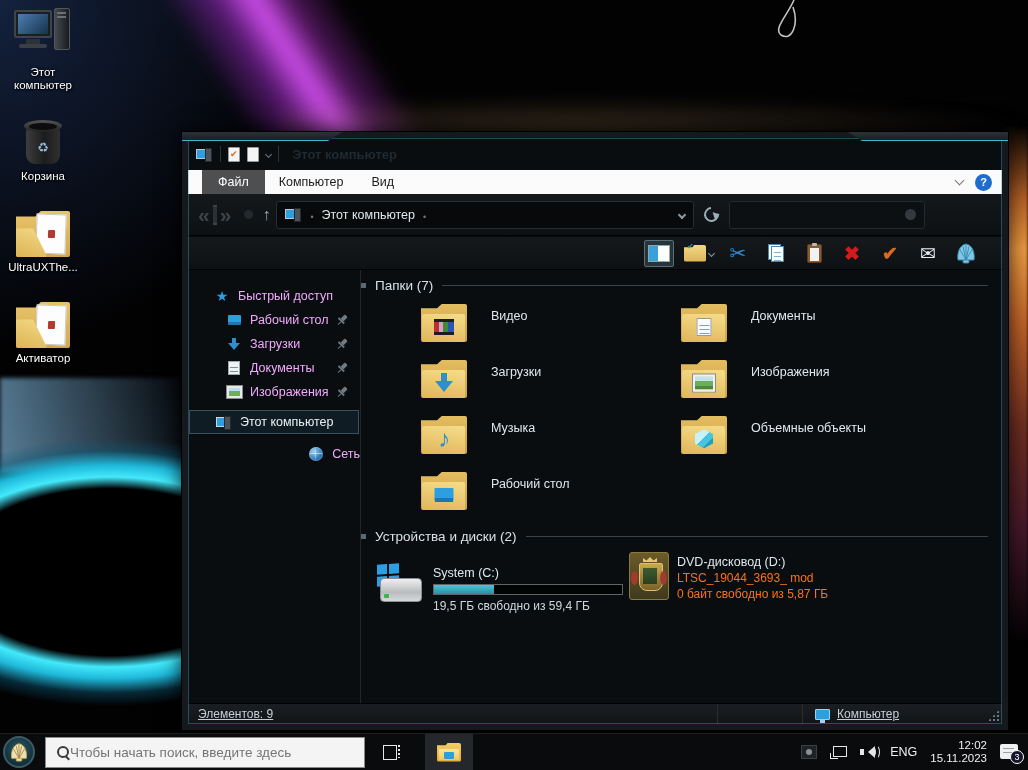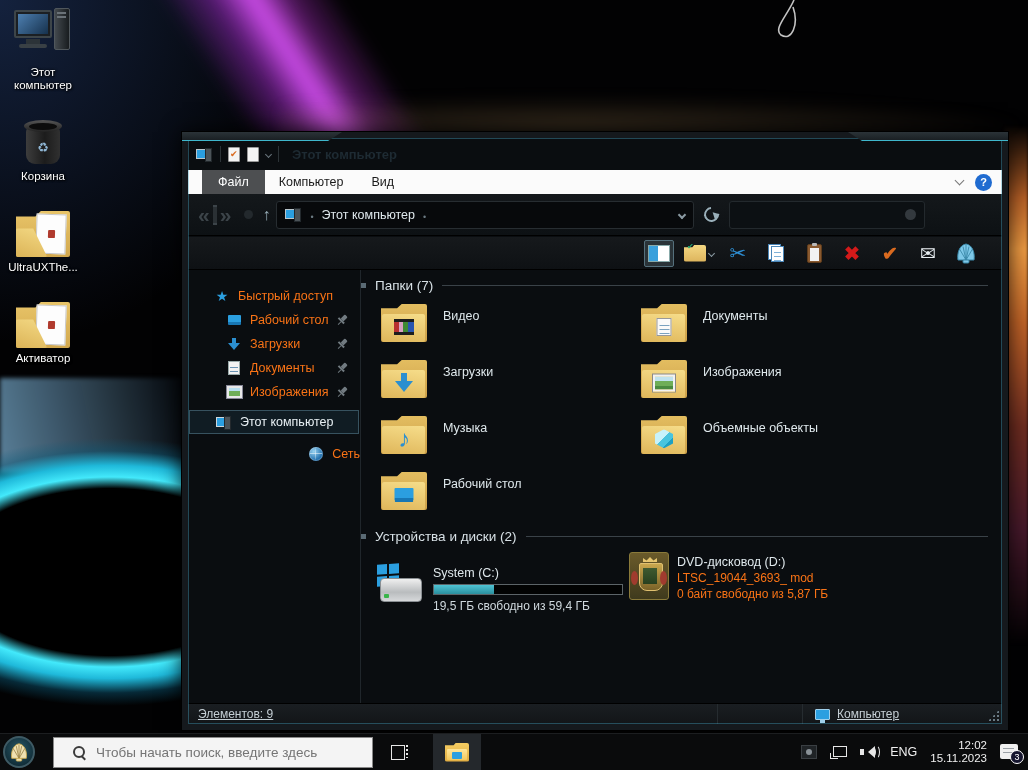--- a/index.html
+++ b/index.html
@@ -118,21 +118,21 @@
   .g-del::before { content:"✖"; font-size:19px; color:#d41a1a; font-weight:bold; }
   .g-ok::before { content:"✔"; font-size:19px; color:#d96a1f; font-weight:bold; }
   .g-mail::before { content:"✉"; font-size:19px; color:#e8eef2; }
   .shell-svg { display:block; }
 
   .main { position:absolute; left:0; top:132px; right:0; bottom:21px; background:#0a0d10; }
   .v-div { position:absolute; left:172px; top:0; bottom:0; width:1px; background:#20262b; }
 
   
   .sidebar { position:absolute; left:0; top:0; width:172px; bottom:0; padding-top:14px; }
-  .srow { position:relative; height:24px; display:flex; align-items:center; gap:8px; color:#f97316; font-size:12.5px; }
+  .srow { position:relative; height:24px; display:flex; align-items:center; gap:8px; color:#f0abfc; font-size:12.5px; }
   .srow .ic { width:16px; display:flex; justify-content:center; }
   .ind0 { padding-left:26px; } .ind1 { padding-left:38px; }
   .pin { position:relative; width:12px; height:12px; position:absolute; right:12px; top:6px; transform:rotate(45deg); opacity:.8; }
   .pin::before { content:""; position:absolute; left:4px; top:0; width:4px; height:6px; background:#8b969d; border-radius:1px; }
   .pin::after { content:""; position:absolute; left:2px; top:6px; width:8px; height:2px; background:#8b969d; }
   .pin i { position:absolute; left:5.5px; top:8px; width:1px; height:4px; background:#8b969d; }
   .g-star::before { content:"★"; color:#2b9fe0; font-size:14px; }
   .g-desk { width:13px; height:10px; background:#2b9fe0; border-radius:1px; border-bottom:3px solid #1877b4; }
   .g-dl { position:relative; width:12px; height:13px; }
   .g-dl::before { content:""; position:absolute; left:4px; top:0; width:4px; height:6px; background:#2b8fd0; }
@@ -147,21 +147,21 @@
   .mini-pc::before { content:""; position:absolute; left:0; top:1px; width:11px; height:8px; background:#2b9fe0; border:1px solid #cdd7dc; }
   .mini-pc::after { content:""; position:absolute; right:1px; top:0; width:5px; height:12px; background:#4b5358; border:1px solid #23292d; }
   .srow.selected { background:#101c23; border:1px solid #37525f; color:#e8f0f4; margin:6px 1px; }
   .srow.selected .lblx { font-size:12.5px; }
 
   
   .content { position:absolute; left:173px; right:14px; top:0; bottom:0; }
   .sect-h { position:absolute; left:0; right:0; display:flex; align-items:center; gap:9px; color:#d7e0e5; font-size:13.5px; }
   .sect-h .mk { width:5px; height:5px; background:#5a6a74; }
   .sect-h .ln { flex:1; height:1px; background:#3a4248; }
-  .tile { position:absolute; width:252px; height:52px; display:flex; gap:16px; }
+  .tile { position:absolute; width:252px; height:52px; display:flex; gap:24px;margin-left:40px; }
   .tile .nm { color:#dfe8ec; font-size:12.5px; padding-top:5px; }
 
   .folder { position:relative; width:46px; height:38px; flex:0 0 46px; }
   .folder::before { content:""; position:absolute; inset:0; background:linear-gradient(180deg,#e3bd60,#cda14a); border-radius:2px;
     clip-path:polygon(0 11%, 35% 11%, 45% 0, 100% 0, 100% 100%, 0 100%); }
   .folder::after { content:""; position:absolute; left:1px; right:2px; top:26%; bottom:0; background:linear-gradient(190deg,#f6dd8a,#dfb65a); border-radius:2px 2px 2px 2px; }
   .folder .g { position:absolute; z-index:2; left:50%; top:60%; transform:translate(-50%,-50%); display:flex; align-items:center; justify-content:center; }
   .g-film { width:20px; height:16px; border-top:3px solid #1d1d1d; border-bottom:3px solid #1d1d1d;
     background:linear-gradient(90deg,#b83030 0 25%,#d8a0c0 25% 45%,#3f8a34 45% 70%,#2a55b0 70%); }
   .g-docpage { width:15px; height:18px; background:#fafafa; border:1px solid #999;
@@ -200,21 +200,21 @@
   .statusbar .seg3 { flex:1; display:flex; align-items:center; gap:7px; padding-left:12px; }
   .ico-moni { width:15px; height:11px; background:#2b9fe0; border:1px solid #9fd0ec; border-radius:1px; position:relative; }
   .ico-moni::after { content:""; position:absolute; left:4px; bottom:-4px; width:5px; height:3px; background:#9fd0ec; }
   .grip { width:11px; height:11px; margin:0 3px 0 auto; align-self:flex-end;
     background-image:radial-gradient(#6a7a84 1px, transparent 1.3px); background-size:4px 4px; clip-path:polygon(100% 0,100% 100%,0 100%); }
 
   
   .taskbar { position:absolute; left:0; bottom:0; width:1028px; height:37px; background:#0a0b0c; border-top:1px solid #1c1e20; z-index:5; display:flex; align-items:center; }
   .startbtn { width:37px; height:37px; display:flex; align-items:center; justify-content:center; }
   .start-orb { width:32px; height:32px; border-radius:50%; background:radial-gradient(circle at 50% 40%, #2a5a68, #112d38 75%); border:2px solid #3e5a64; display:flex; align-items:center; justify-content:center; }
-  .tsearch { width:320px; height:31px; background:#f4f4f4; border:1px solid #888; display:flex; align-items:center; gap:10px; padding:0 18px; margin-left:16px; }
+  .tsearch { width:320px; height:31px; background:#f4f4f4; border:1px solid #888; display:flex; align-items:center; padding:0 10px; margin-left:8px; }
   .mag { position:relative; width:14px; height:14px; }
   .mag::before { content:""; position:absolute; left:1px; top:1px; width:8px; height:8px; border:2px solid #3a3a3a; border-radius:50%; }
   .mag::after { content:""; position:absolute; right:0; bottom:0; width:5px; height:2px; background:#3a3a3a; transform:rotate(45deg); }
   .tsearch input { flex:1; border:0; outline:0; background:transparent; font-size:13.5px; color:#333; font-family:"Liberation Sans",sans-serif; }
   .taskview { margin-left:18px; position:relative; width:18px; height:16px; }
   .taskview::before { content:""; position:absolute; left:0; top:1px; width:12px; height:13px; border:1.5px solid #e6e6e6; }
   .taskview::after { content:""; position:absolute; right:1px; top:1px; width:2px; height:13px;
     background-image:linear-gradient(180deg,#e6e6e6 0 2px,transparent 2px 4px); background-size:2px 4px; }
   .taskapp { margin-left:24px; width:48px; height:37px; background:#24282c; display:flex; align-items:center; justify-content:center; }
   .expl { position:relative; width:24px; height:19px; }

